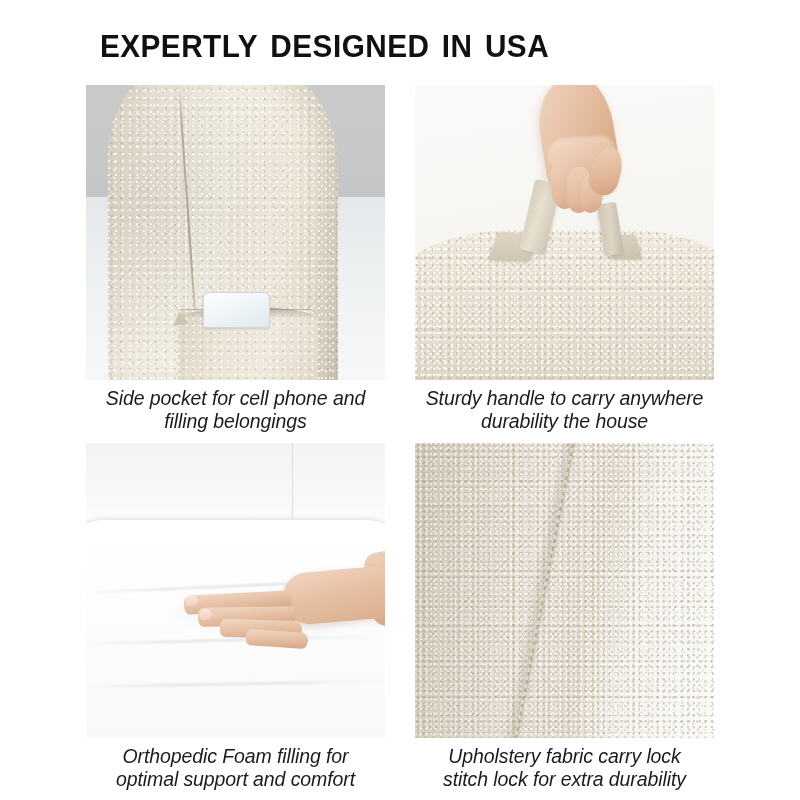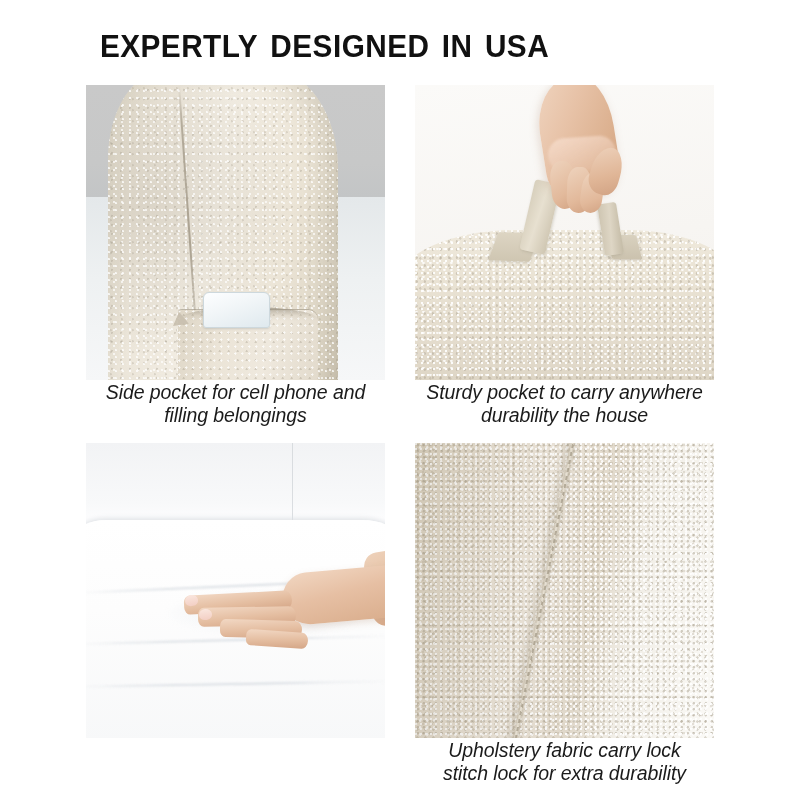--- a/index.html
+++ b/index.html
@@ -57,21 +57,21 @@
   .cell.row-bottom { top: 358px; }
 
   .photo {
     position: relative;
     width: 299px;
     height: 295px;
     overflow: hidden;
     background: #efece6;
   }
   .caption {
-    margin-top: 1px;
+    margin-top: 7px;
     text-align: center;
     font-family: "Liberation Sans", sans-serif;
     font-style: italic;
     font-size: 19.5px;
     line-height: 23px;
     color: #1b1b1b;
     letter-spacing: -0.1px;
   }
 
   
@@ -436,21 +436,21 @@
       <div class="p2-strap-l"></div>
       <div class="p2-strap-r"></div>
       <div class="p2-hand"></div>
       <div class="p2-knuckles"></div>
       <div class="p2-finger1"></div>
       <div class="p2-finger2"></div>
       <div class="p2-finger3"></div>
       <div class="p2-thumb"></div>
     </div>
     <div class="caption">
-      <div>Sturdy pocket to carry anywhere</div>
+      <div>Sturdy handle to carry anywhere</div>
       <div>durability the house</div>
     </div>
   </div>
 
   <div class="cell col-left row-bottom">
     <div class="photo">
       <div class="p3-bg"></div>
       <div class="p3-wallline"></div>
       <div class="p3-wallseam"></div>
       <div class="p3-mattress"></div>
@@ -460,20 +460,24 @@
       <div class="p3-dent"></div>
       <div class="p3-wrist"></div>
       <div class="p3-hand"></div>
       <div class="p3-f1"></div>
       <div class="p3-f2"></div>
       <div class="p3-f3"></div>
       <div class="p3-f4"></div>
       <div class="p3-nail1"></div>
       <div class="p3-nail2"></div>
     </div>
+    <div class="caption">
+      <div>Orthopedic Foam filling for</div>
+      <div>optimal support and comfort</div>
+    </div>
   </div>
 
   <div class="cell col-right row-bottom">
     <div class="photo">
       <div class="p4-bg"></div>
       <div class="p4-shadow-left"></div>
       <div class="p4-seam"></div>
       <div class="p4-stitch"></div>
     </div>
     <div class="caption">

